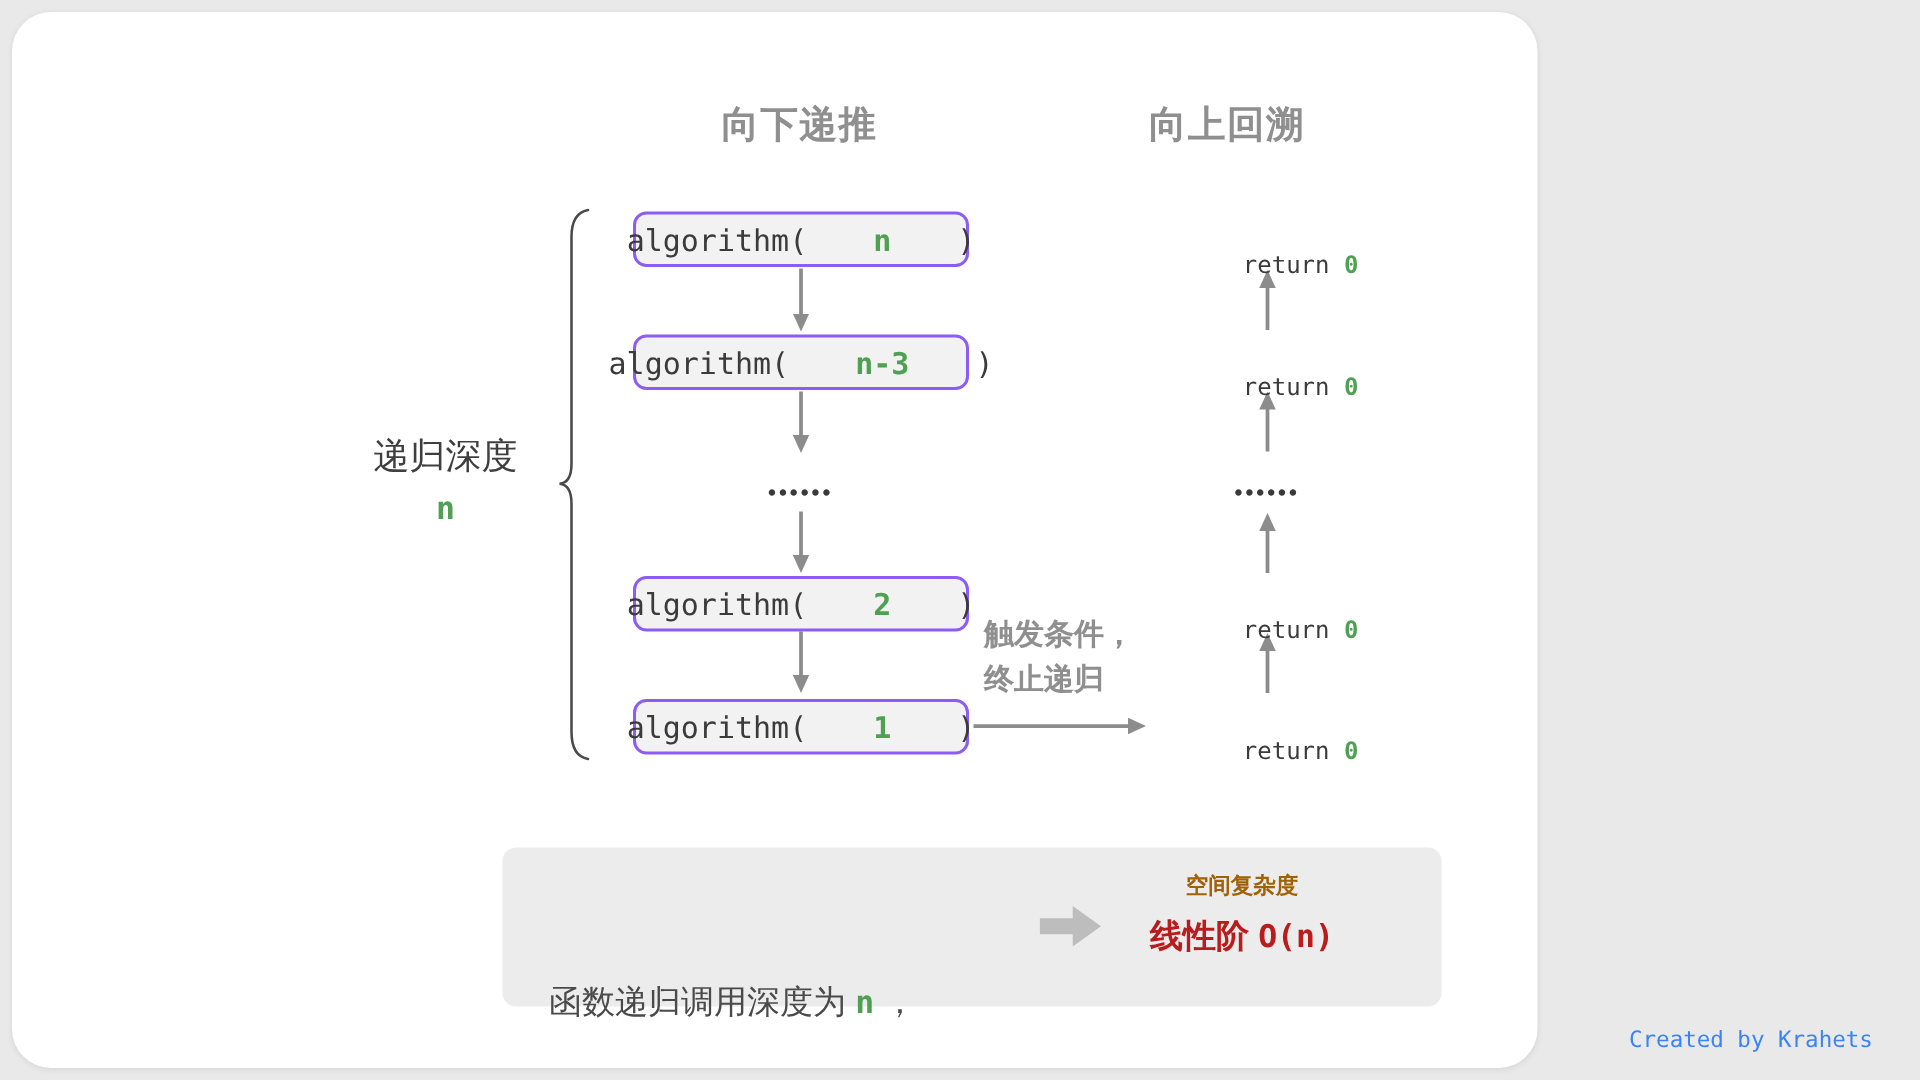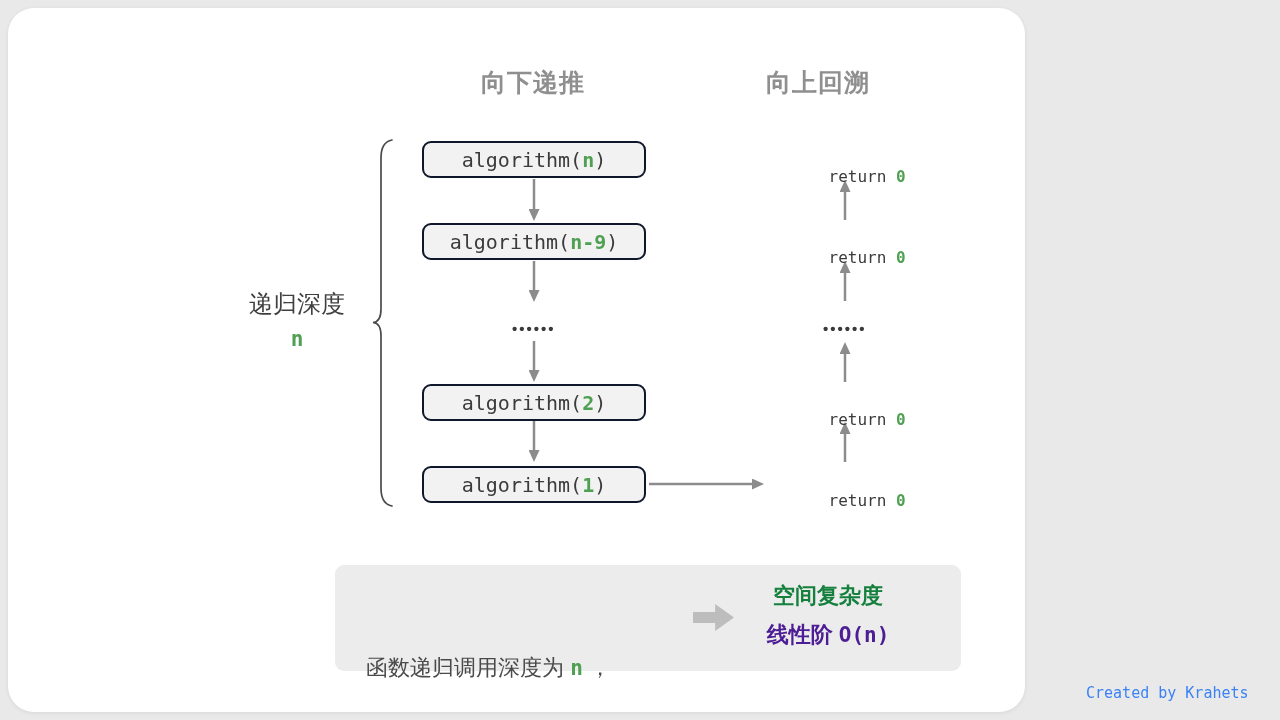--- a/index.html
+++ b/index.html
@@ -26,36 +26,37 @@
     color: #8f8f8f;
     letter-spacing: 1px;
     white-space: nowrap;
   }
 
   
   .call-box {
     left: 414px;
     width: 224px; height: 37px;
     background: #f2f2f2;
-    border: 2px solid #0f172a;
+    border: 2px solid #8b5cf6;
     border-radius: 9px;
     display: flex;
     align-items: center;
     justify-content: center;
     font-family: "DejaVu Sans Mono", monospace;
     font-size: 20px;
     color: #3b3b3b;
     white-space: pre;
+    gap: 44px;
   }
   .code {
     font-family: "DejaVu Sans Mono", monospace;
     white-space: pre;
   }
   .green { color: #4fa052; font-weight: bold; }
-  .blue  { color: #4c1d95; }
+  .blue  { color: #b91c1c; }
 
   .return-row {
     left: 782px;
     width: 112px; height: 24px;
     font-family: "DejaVu Sans Mono", monospace;
     font-size: 16px;
     color: #3b3b3b;
     white-space: pre;
     text-align: center;
   }
@@ -112,23 +113,23 @@
     background: #bdbdbd;
     clip-path: polygon(0% 30%, 54% 30%, 54% 0%, 100% 50%, 54% 100%, 54% 70%, 0% 70%);
   }
   .summary-right {
     left: 400px; top: 16px;
     width: 186px;
     text-align: center;
     white-space: nowrap;
   }
   .summary-right-title {
-    font-size: 22px;
-    font-weight: bold;
-    color: #15803d;
+    font-size: 15px;
+    font-weight: bold;
+    color: #a16207;
   }
   .summary-right-value {
     margin-top: 9px;
     font-size: 22px;
     font-weight: bold;
   }
   .summary-right-value .code { font-size: 21px; font-weight: bold; text-align: center; }
 
   .watermark {
     left: 1078px; top: 676px;
@@ -174,30 +175,34 @@
     <path d="M 384 132 Q 373 134 373 150 L 373 301 Q 373 314 365 314.5 Q 373 315 373 328 L 373 480 Q 373 496 384 498" fill="none" stroke="#4a4a4a" stroke-width="1.7" stroke-linecap="round"></path>
   </svg>
 
   <div class="abs depth-label" style="left:240px; top:280px; width:98px; text-align:center;">递归深度</div>
   <div class="abs depth-var" style="left:240px; top:319px; width:98px; text-align:center;">n</div>
 
   <div class="abs call-box" style="top:133px;">
     <span>algorithm(</span><span class="green">n</span><span>)</span>
   </div>
   <div class="abs call-box" style="top:215px;">
-    <span>algorithm(</span><span class="green">n-9</span><span>)</span>
+    <span>algorithm(</span><span class="green">n-3</span><span>)</span>
   </div>
   <div class="abs dots" style="left:504px; top:312px;">••••••</div>
   <div class="abs call-box" style="top:376px;">
     <span>algorithm(</span><span class="green">2</span><span>)</span>
   </div>
   <div class="abs call-box" style="top:458px;">
     <span>algorithm(</span><span class="green">1</span><span>)</span>
   </div>
 
+  <div class="abs note" style="left:648px; top:400px;">
+    <div>触发条件，</div>
+    <div>终止递归</div>
+  </div>
 
   <div class="abs return-row" style="top:140px;">
     <span>return </span><span class="green">0</span>
   </div>
   <div class="abs return-row" style="top:221px;">
     <span>return </span><span class="green">0</span>
   </div>
   <div class="abs dots" style="left:815px; top:312px;">••••••</div>
   <div class="abs return-row" style="top:383px;">
     <span>return </span><span class="green">0</span>

